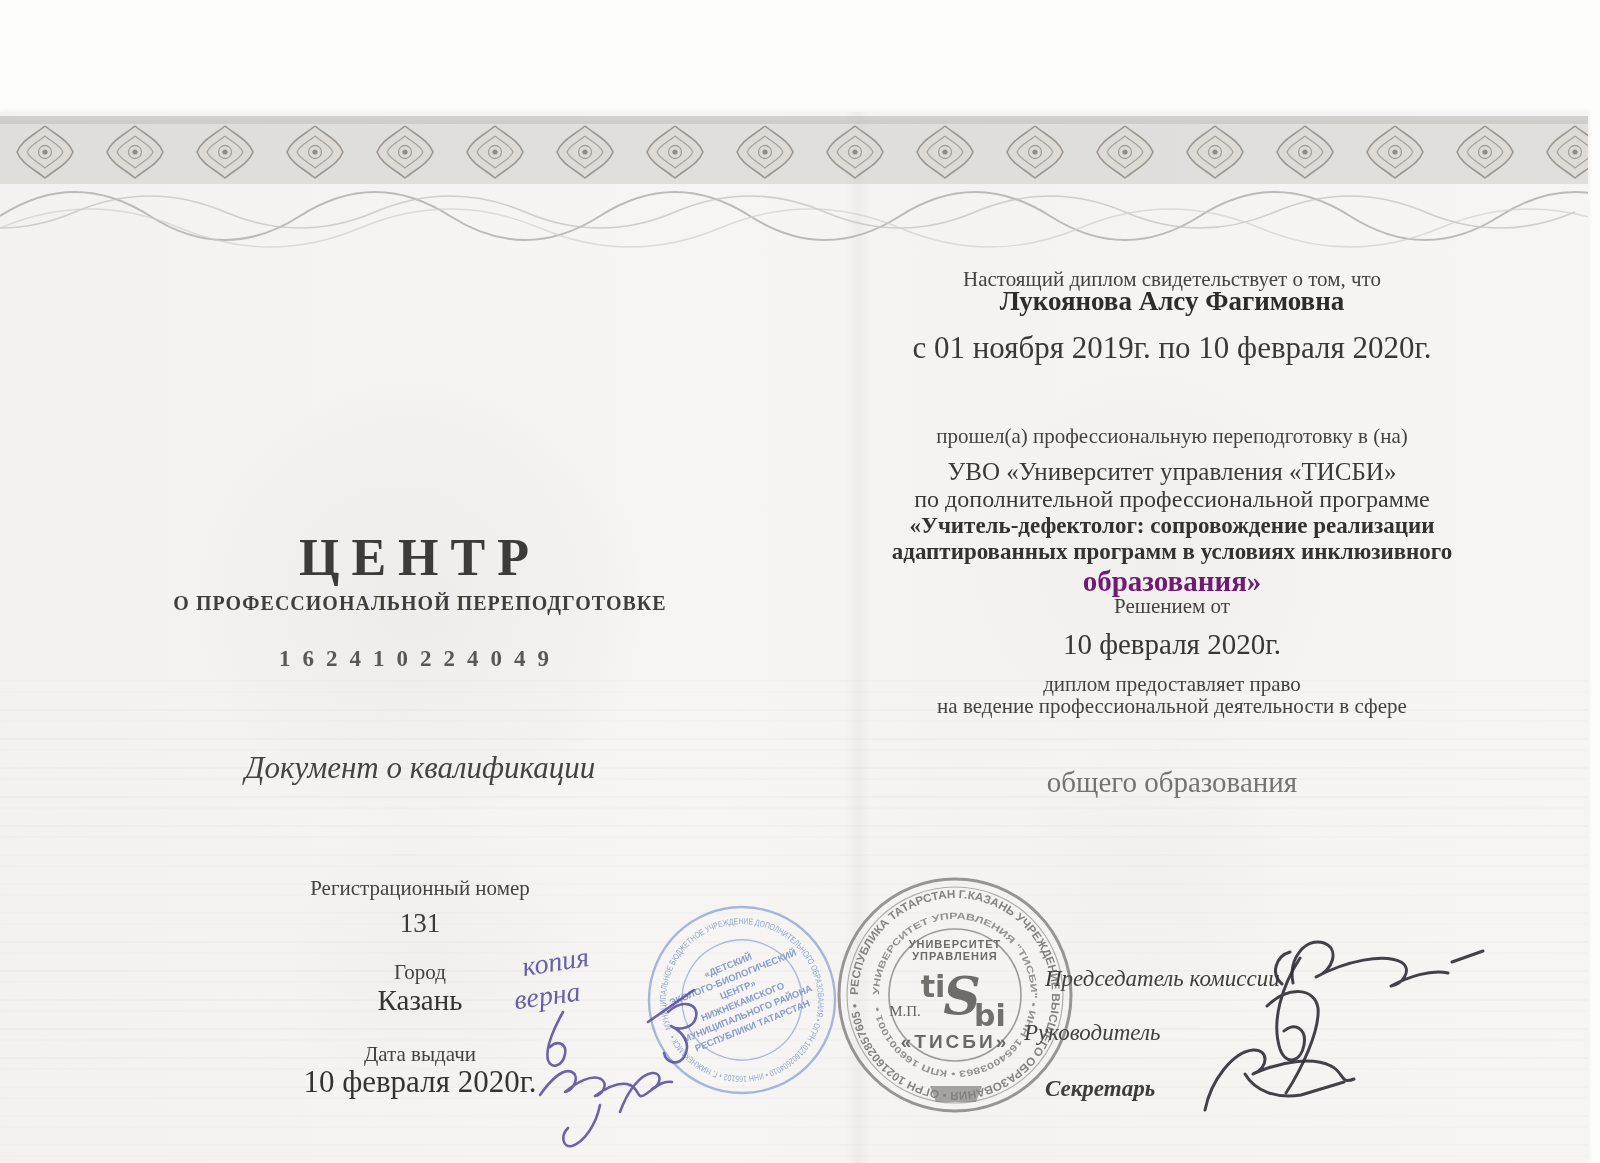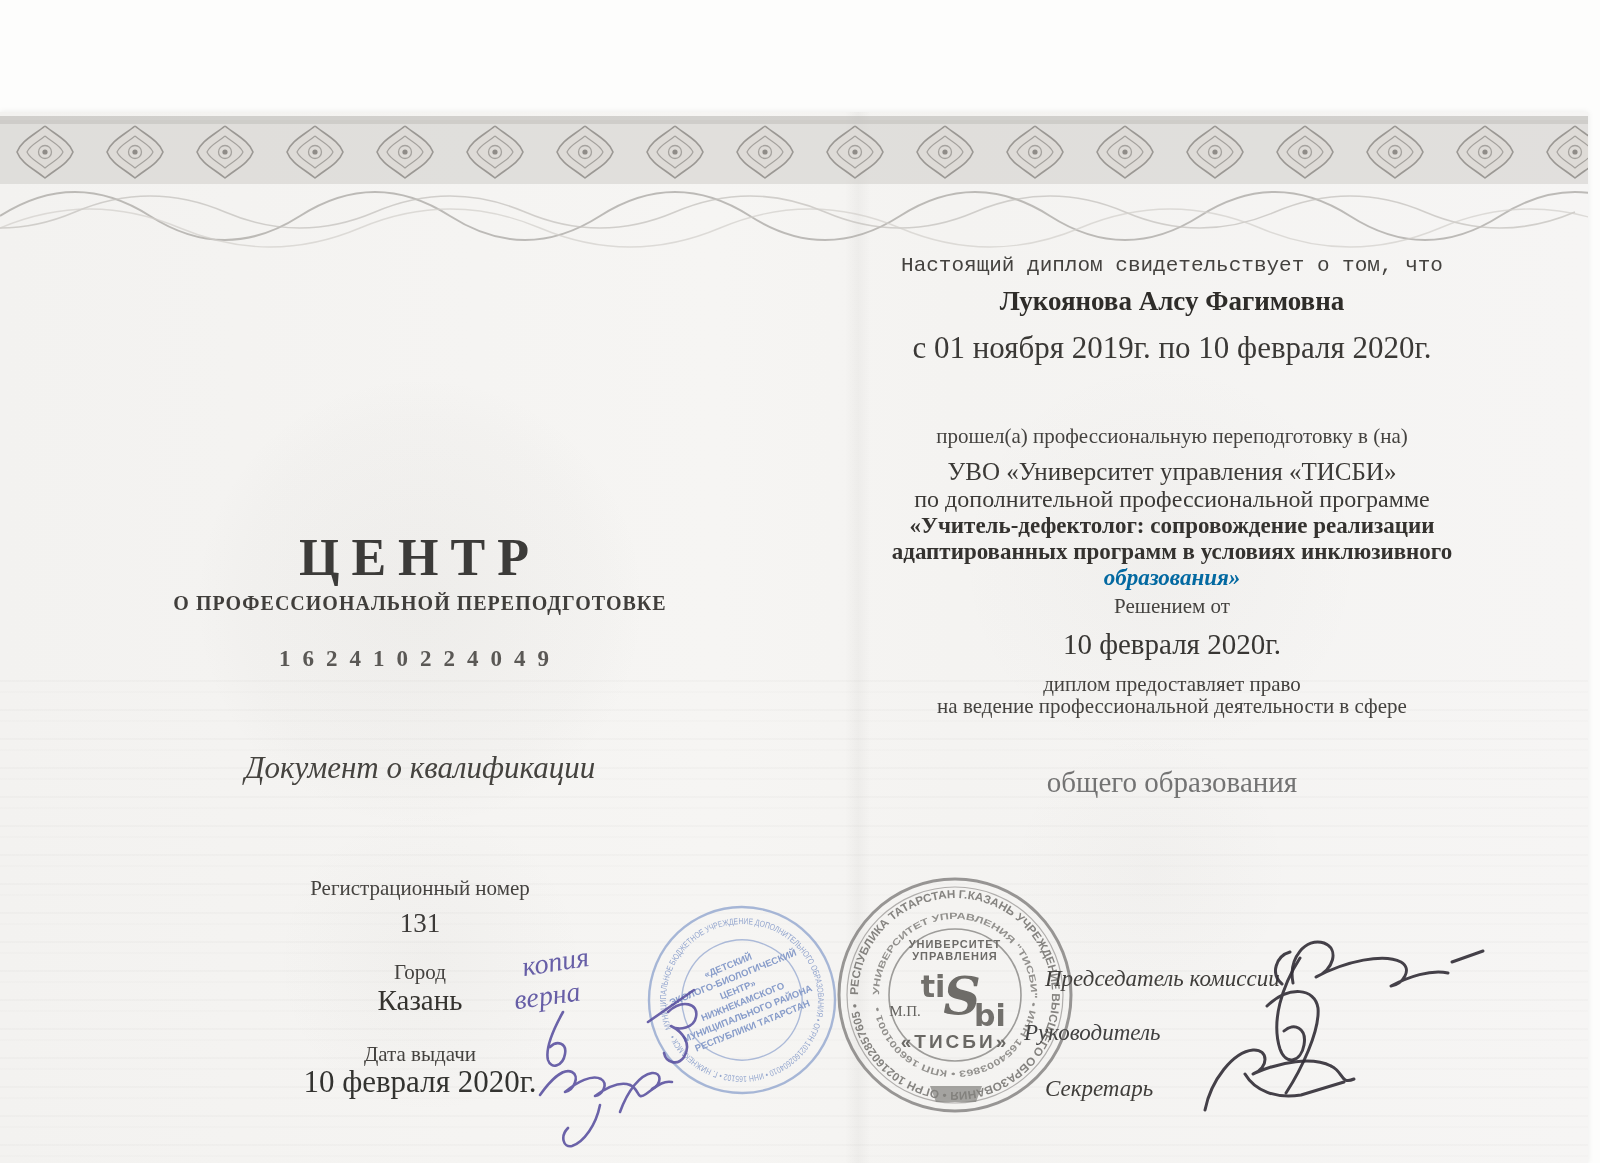--- a/index.html
+++ b/index.html
@@ -87,38 +87,38 @@
   <div class="txt center-left b" style="top:592px;font-size:20px;letter-spacing:1px;color:#403e3b;">О ПРОФЕССИОНАЛЬНОЙ ПЕРЕПОДГОТОВКЕ</div>
   <div class="txt center-left b" style="top:646px;font-size:23px;letter-spacing:12px;color:#5a5855;">162410224049</div>
   <div class="txt center-left it" style="top:750px;font-size:31px;color:#45433f;">Документ о квалификации</div>
   <div class="txt center-left serif-sm" style="top:876px;">Регистрационный номер</div>
   <div class="txt center-left" style="top:908px;font-size:27px;color:#3c3a38;">131</div>
   <div class="txt center-left serif-sm" style="top:960px;">Город</div>
   <div class="txt center-left serif-sm" style="top:1042px;">Дата выдачи</div>
   <div class="txt center-left" style="top:984px;font-size:29px;color:#35332f;">Казань</div>
   <div class="txt center-left" style="top:1064px;font-size:31px;color:#333330;">10 февраля 2020г.</div>
 
-  <div class="txt center-right serif-sm" style="top:254px;font-family:Liberation Mono, monospace;">Настоящий диплом свидетельствует о том, что</div>
+  <div class="txt center-right serif-sm" style="top:267px;">Настоящий диплом свидетельствует о том, что</div>
   <div class="txt center-right b" style="top:286px;font-size:27px;color:#2e2c29;">Лукоянова Алсу Фагимовна</div>
   <div class="txt center-right" style="top:330px;font-size:31px;color:#3b3936;">с 01 ноября 2019г. по 10 февраля 2020г.</div>
   <div class="txt center-right serif-sm" style="top:424px;">прошел(а) профессиональную переподготовку в (на)</div>
   <div class="txt center-right" style="top:458px;font-size:25px;color:#3b3936;font-family:Liberation Serif, serif;">УВО «Университет управления «ТИСБИ»</div>
   <div class="txt center-right" style="top:486px;font-size:24px;color:#3b3936;">по дополнительной профессиональной программе</div>
   <div class="txt center-right b" style="top:513px;font-size:23px;color:#34322f;">«Учитель-дефектолог: сопровождение реализации</div>
   <div class="txt center-right b" style="top:539px;font-size:23px;color:#34322f;">адаптированных программ в условиях инклюзивного</div>
-  <div class="txt center-right b" style="top:565px;font-size:23px;color:#0369a1;font-style:italic;">образования»</div>
+  <div class="txt center-right b" style="top:565px;font-size:29px;color:#701a75;">образования»</div>
   <div class="txt center-right serif-sm" style="top:594px;">Решением от</div>
   <div class="txt center-right" style="top:628px;font-size:29px;color:#383633;">10 февраля 2020г.</div>
   <div class="txt center-right serif-sm" style="top:672px;">диплом предоставляет право</div>
   <div class="txt center-right serif-sm" style="top:694px;">на ведение профессиональной деятельности в сфере</div>
   <div class="txt center-right" style="top:766px;font-size:29px;color:#737373;">общего образования</div>
 
   <div class="txt it" style="top:966px;left:1045px;font-size:23px;color:#3f3d3a;">Председатель комиссии</div>
   <div class="txt it" style="top:1020px;left:1024px;font-size:23px;color:#404040;">Руководитель</div>
-  <div class="txt it" style="top:1076px;left:1045px;font-size:23px;color:#3f3d3a;">Секретарь</div>
+  <div class="txt it" style="top:1076px;left:1045px;font-size:23px;color:#3f3d3a;font-weight:bold;">Секретарь</div>
 
   <div class="txt it" style="top:946px;left:522px;font-size:28px;color:#584f9f;transform:rotate(-9deg);opacity:.9;">копия</div>
   <div class="txt it" style="top:980px;left:514px;font-size:28px;color:#584f9f;transform:rotate(-8deg);opacity:.9;">верна</div>
 
   <svg class="overlay" width="1600" height="1163" viewBox="0 0 1600 1163">
     <defs>
       <path id="bsOuter" d="M955,995 m-97,0 a97,97 0 1,1 194,0 a97,97 0 1,1 -194,0"></path>
       <path id="bsInner" d="M955,995 m-76,0 a76,76 0 1,1 152,0 a76,76 0 1,1 -152,0"></path>
       <path id="blRing" d="M742,1000 m-76,0 a76,76 0 1,1 152,0 a76,76 0 1,1 -152,0"></path>
     </defs>

